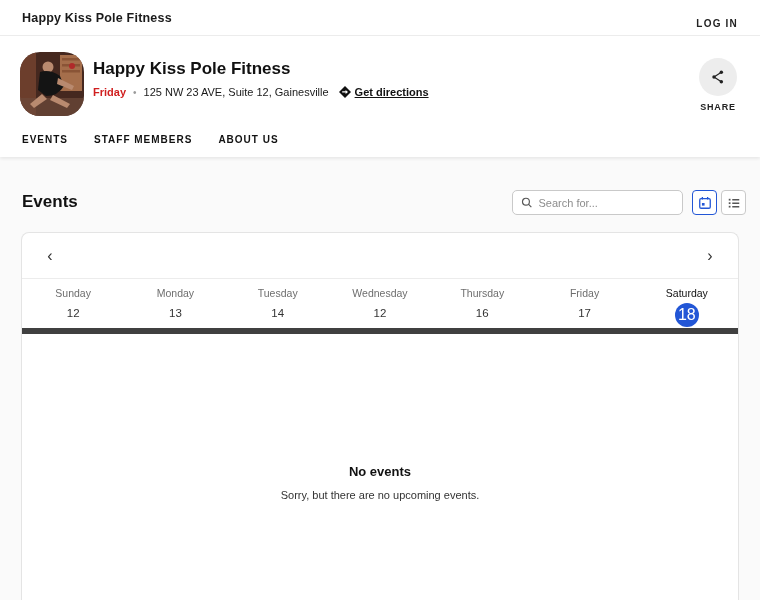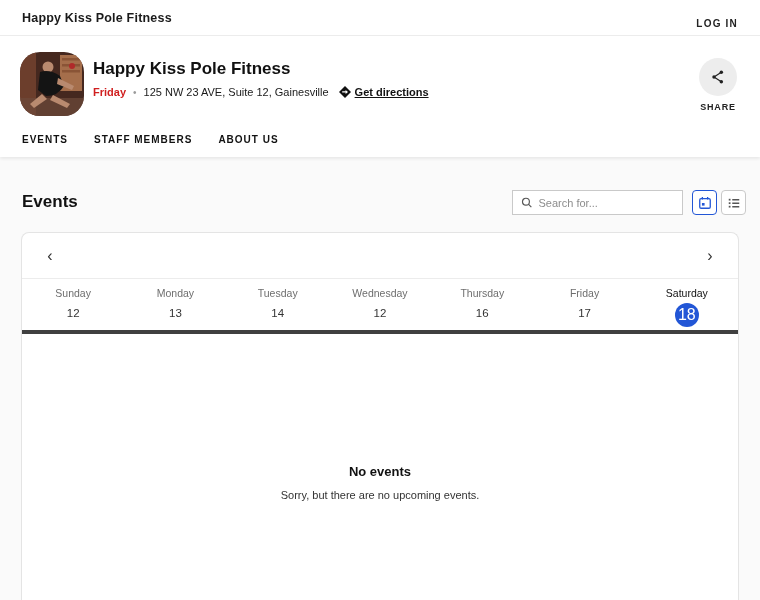--- a/index.html
+++ b/index.html
@@ -31,40 +31,40 @@
     display:flex; align-items:center; justify-content:center; }
   .sharelabel { font-size:9px; font-weight:bold; letter-spacing:.8px; color:#222; margin-top:6px; }
 
   .navtabs { position:absolute; left:22px; bottom:8px; display:flex; gap:26px; }
   .navtab { font-size:10px; font-weight:bold; letter-spacing:1px; color:#111; cursor:pointer; padding:4px 0; }
 
   
   .page-title { position:absolute; left:22px; top:192px; font-size:17px; font-weight:bold; color:#111; }
 
   .searchbox { position:absolute; left:512px; top:190px; width:171px; height:25px; background:#fff;
-    border:1px solid #c9c9c9; border-radius:0; display:flex; align-items:center; padding:0 8px; }
+    border:1px solid #c9c9c9; border-radius:5px; display:flex; align-items:center; padding:0 8px; }
   .searchbox input { border:none; outline:none; width:100%; font-size:11px; margin-left:6px;
     font-family:"Liberation Sans", sans-serif; color:#333; background:transparent; }
   .searchbox input::placeholder { color:#8d8d8d; }
 
   .viewtoggles { position:absolute; left:692px; top:190px; display:flex; gap:4px; }
   .togglebtn { width:25px; height:25px; background:#fff; border:1px solid #c9c9c9; border-radius:4px;
     display:flex; align-items:center; justify-content:center; cursor:pointer; }
   .togglebtn.active { border-color:#2256d6; }
 
   
   .calcard { position:absolute; left:21px; top:232px; width:718px; height:368px; background:#fff;
     border:1px solid #e4e4e4; border-bottom:none; border-radius:8px 8px 0 0; }
   .weeknav { height:46px; display:flex; align-items:center; justify-content:space-between;
     border-bottom:1px solid #ececec; padding:0 14px; }
   .weekarrow { width:28px; height:28px; display:flex; align-items:center; justify-content:center;
     font-size:16px; color:#333; cursor:pointer; }
   .weektitle { font-size:12.5px; font-weight:bold; color:#111; }
 
-  .daysrow { height:55px; display:flex; border-bottom:4px solid #404040; }
+  .daysrow { height:55px; display:flex; border-bottom:6px solid #404040; }
   .daycol { flex:1; text-align:center; padding-top:8px; }
   .dayname { font-size:10.5px; color:#6e6e6e; }
   .daycol.selected .dayname { color:#111; font-weight:normal; }
   .daydate { font-size:11.5px; color:#333; margin-top:8px; }
   .daycol.selected .daydate { margin-top:4px; }
   .datecircle { display:inline-flex; width:24px; height:24px; border-radius:50%; background:#2256d6;
     color:#fff; align-items:center; justify-content:center; font-size:16px; }
 
   .emptystate { text-align:center; padding-top:130px; }
   .empty-title { font-size:13px; font-weight:bold; color:#111; }

